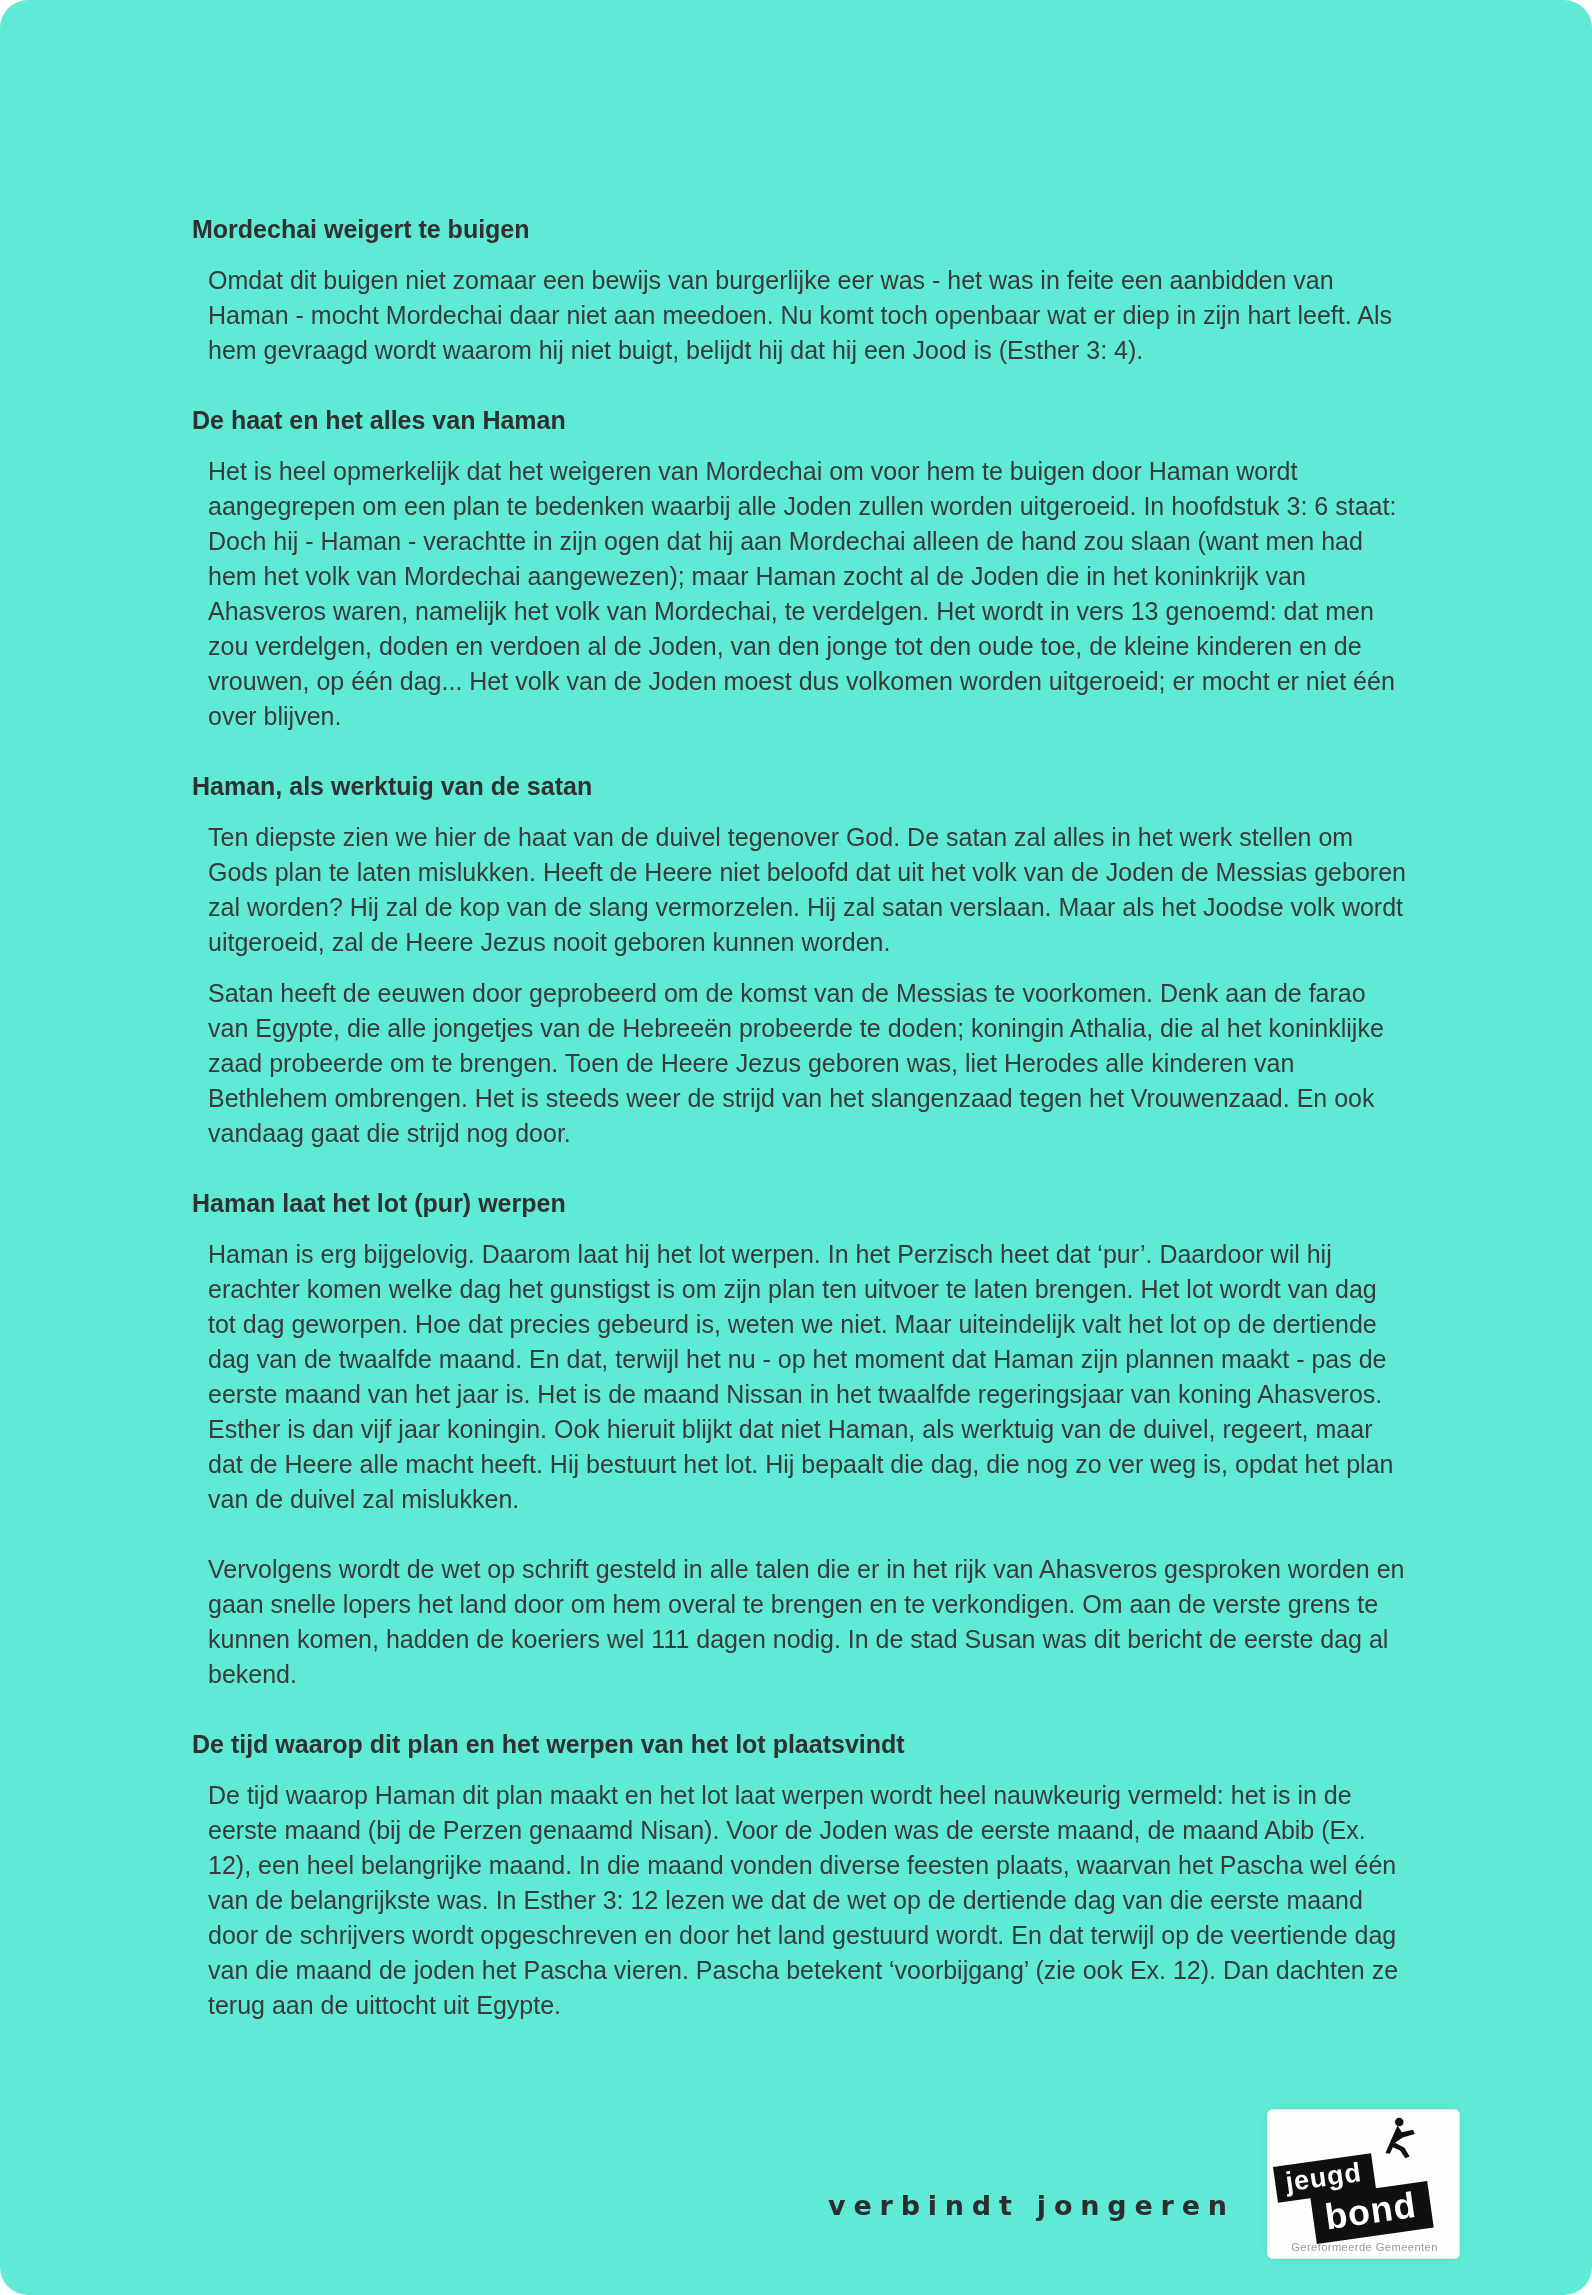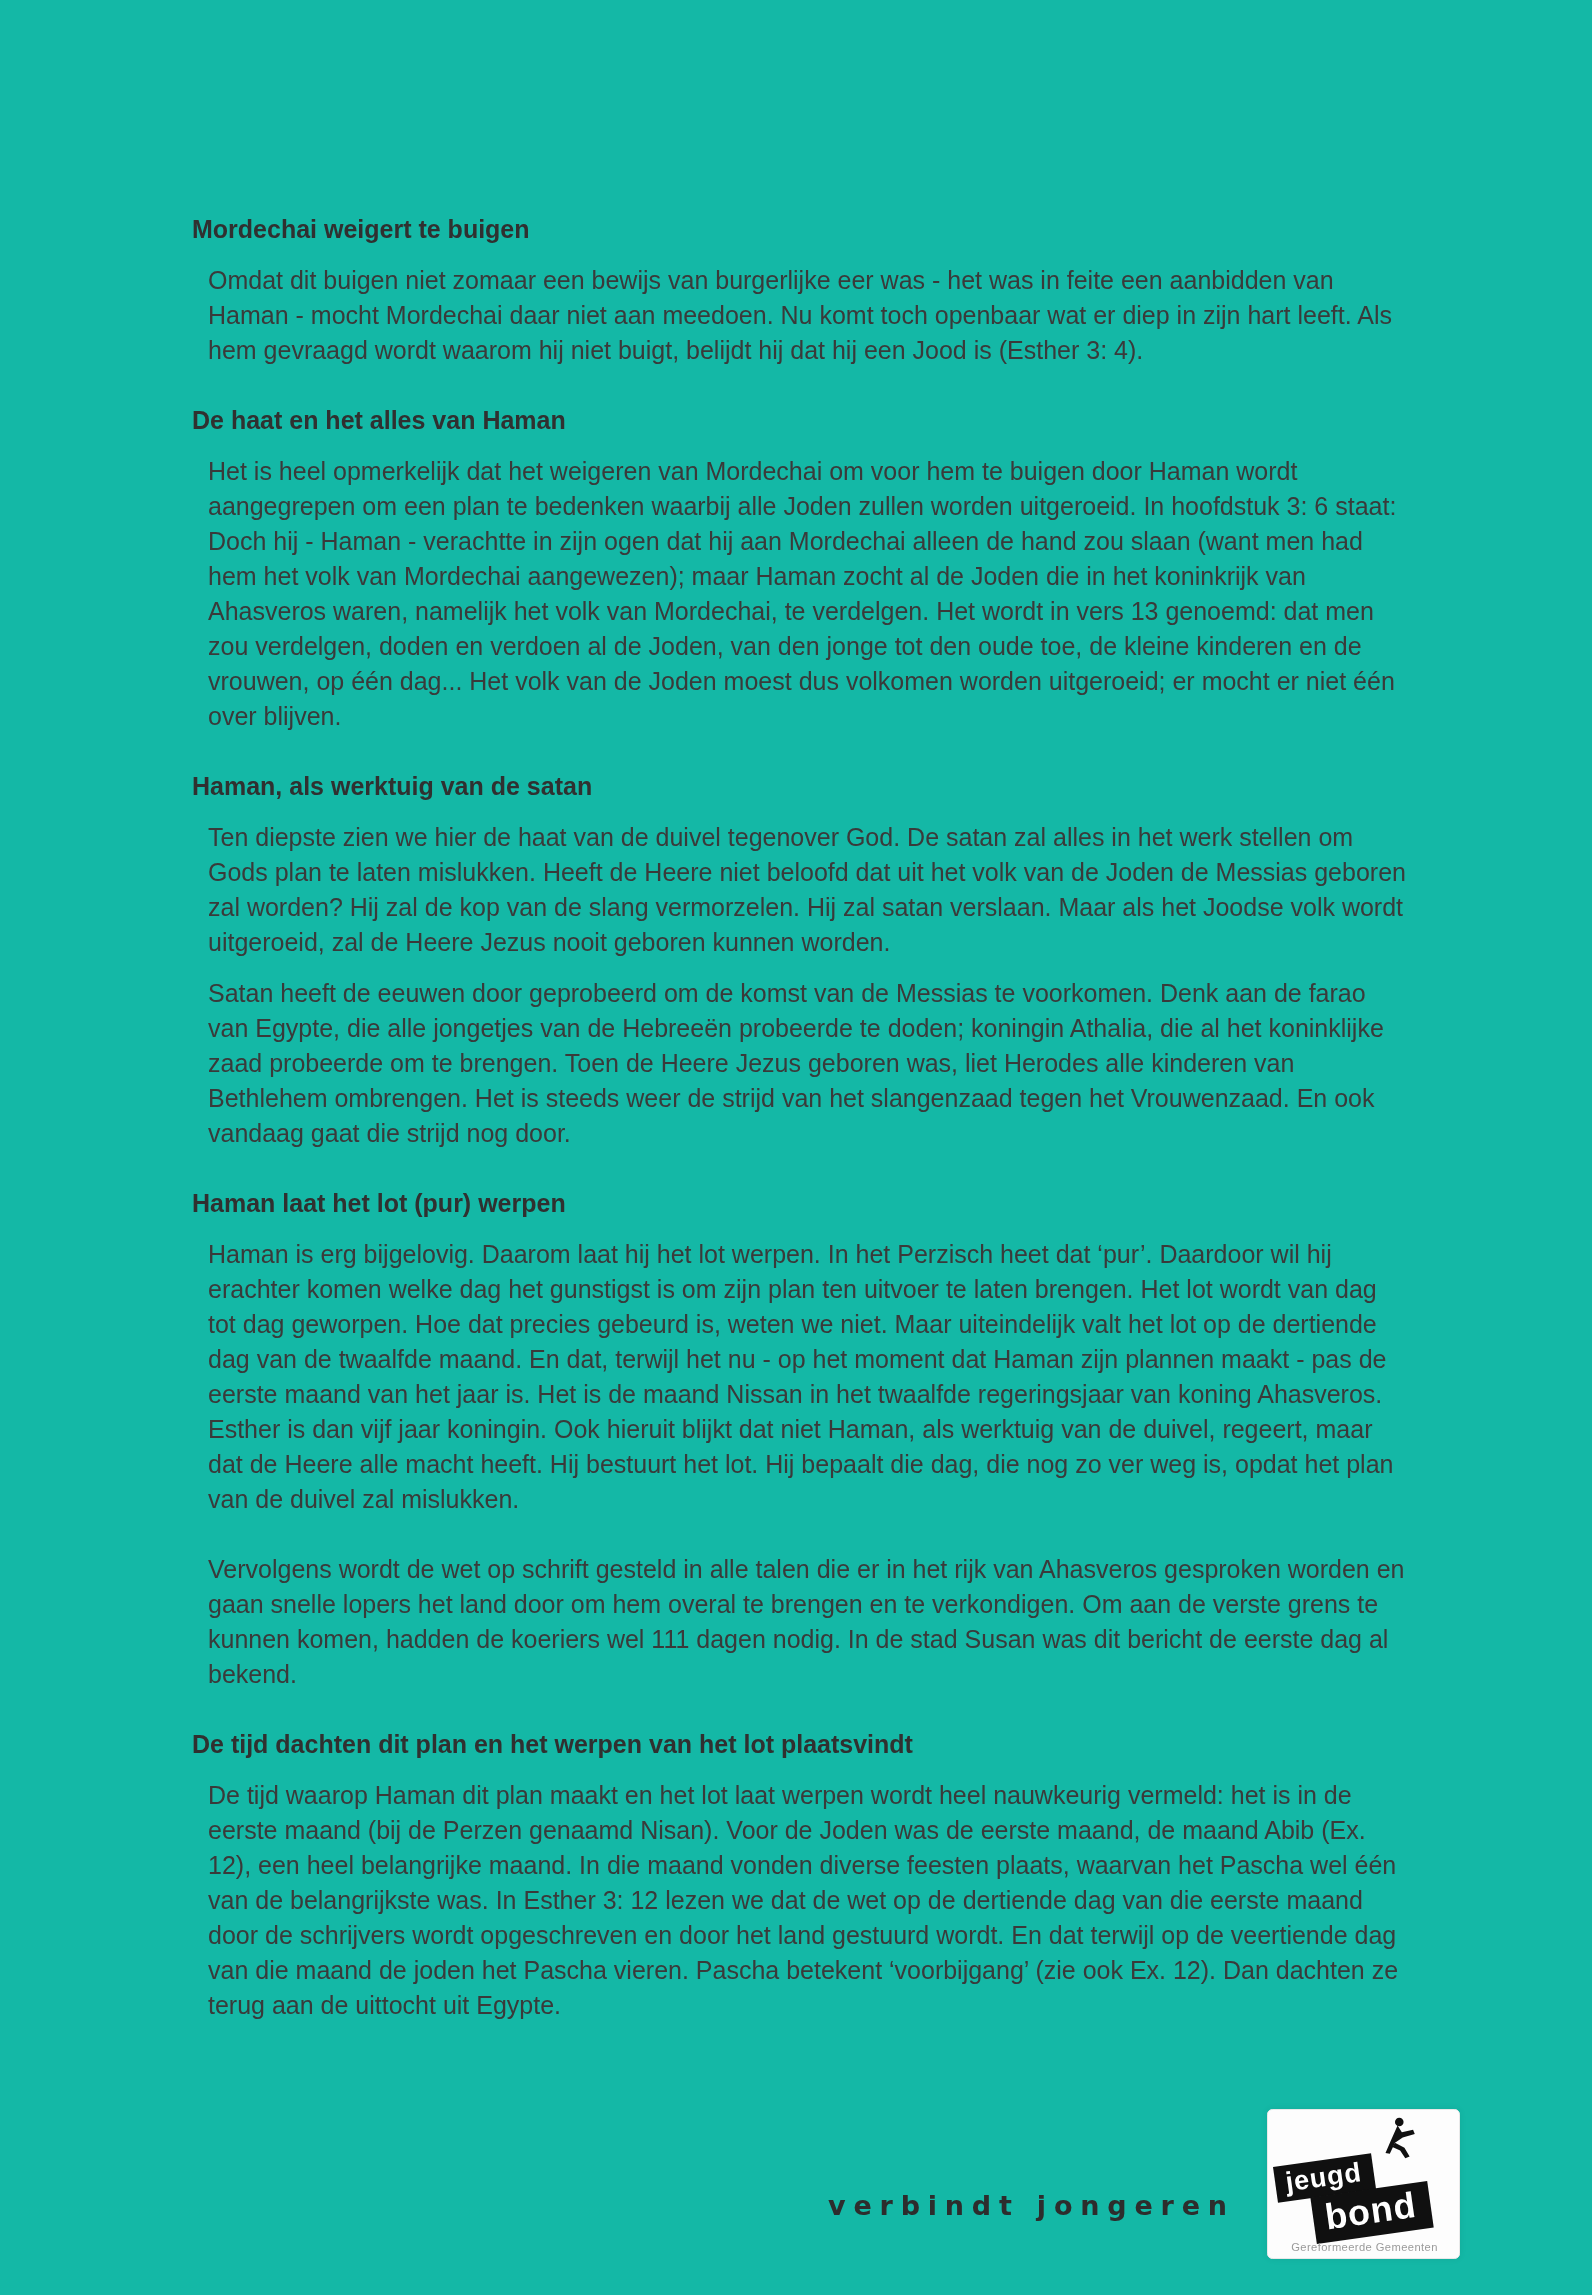--- a/index.html
+++ b/index.html
@@ -7,21 +7,22 @@
   body {
     background: #ffffff;
     font-family: "Liberation Sans", sans-serif;
     color: #3a3a3a;
     position: relative;
     overflow: hidden;
   }
   .page {
     position: absolute;
     inset: 0;
-    background: #14b8a6;
+    background: #5eead4;
+    border-radius: 28px;
   }
   .content {
     position: absolute;
     left: 192px;
     top: 212px;
     width: 1232px;
     font-size: 25px;
     line-height: 35px;
   }
   .doc-section { margin-bottom: 35px; }
@@ -122,21 +123,21 @@
     <section class="doc-section">
       <h2>Haman laat het lot (pur) werpen</h2>
       <p>Haman is erg bijgelovig. Daarom laat hij het lot werpen. In het Perzisch heet dat ‘pur’. Daardoor wil hij erachter komen welke dag het gunstigst is om zijn plan ten uitvoer te laten brengen. Het lot wordt van dag tot dag geworpen. Hoe dat precies gebeurd is, weten we niet. Maar uiteindelijk valt het lot op de dertiende dag van de twaalfde maand. En dat, terwijl het nu - op het moment dat Haman zijn plannen maakt - pas de eerste maand van het jaar is. Het is de maand Nissan in het twaalfde regeringsjaar van koning Ahasveros. Esther is dan vijf jaar koningin. Ook hieruit blijkt dat niet Haman, als werktuig van de duivel, regeert, maar dat de Heere alle macht heeft. Hij bestuurt het lot. Hij bepaalt die dag, die nog zo ver weg is, opdat het plan van de duivel zal mislukken.</p>
     </section>
 
     <section class="doc-section">
       <p>Vervolgens wordt de wet op schrift gesteld in alle talen die er in het rijk van Ahasveros gesproken worden en gaan snelle lopers het land door om hem overal te brengen en te verkondigen. Om aan de verste grens te kunnen komen, hadden de koeriers wel 111 dagen nodig. In de stad Susan was dit bericht de eerste dag al bekend.</p>
     </section>
 
     <section class="doc-section">
-      <h2>De tijd dachten dit plan en het werpen van het lot plaatsvindt</h2>
+      <h2>De tijd waarop dit plan en het werpen van het lot plaatsvindt</h2>
       <p>De tijd waarop Haman dit plan maakt en het lot laat werpen wordt heel nauwkeurig vermeld: het is in de eerste maand (bij de Perzen genaamd Nisan). Voor de Joden was de eerste maand, de maand Abib (Ex. 12), een heel belangrijke maand. In die maand vonden diverse feesten plaats, waarvan het Pascha wel één van de belangrijkste was. In Esther 3: 12 lezen we dat de wet op de dertiende dag van die eerste maand door de schrijvers wordt opgeschreven en door het land gestuurd wordt. En dat terwijl op de veertiende dag van die maand de joden het Pascha vieren. Pascha betekent ‘voorbijgang’ (zie ook Ex. 12). Dan dachten ze terug aan de uittocht uit Egypte.</p>
     </section>
 
   </div>
 
   <div class="tagline">verbindt jongeren</div>
 
   <div class="logo-card">
     <svg class="logo-figure" width="62" height="45" viewBox="0 0 72 52">
       <circle cx="34" cy="8" r="5" fill="#101010"></circle>

